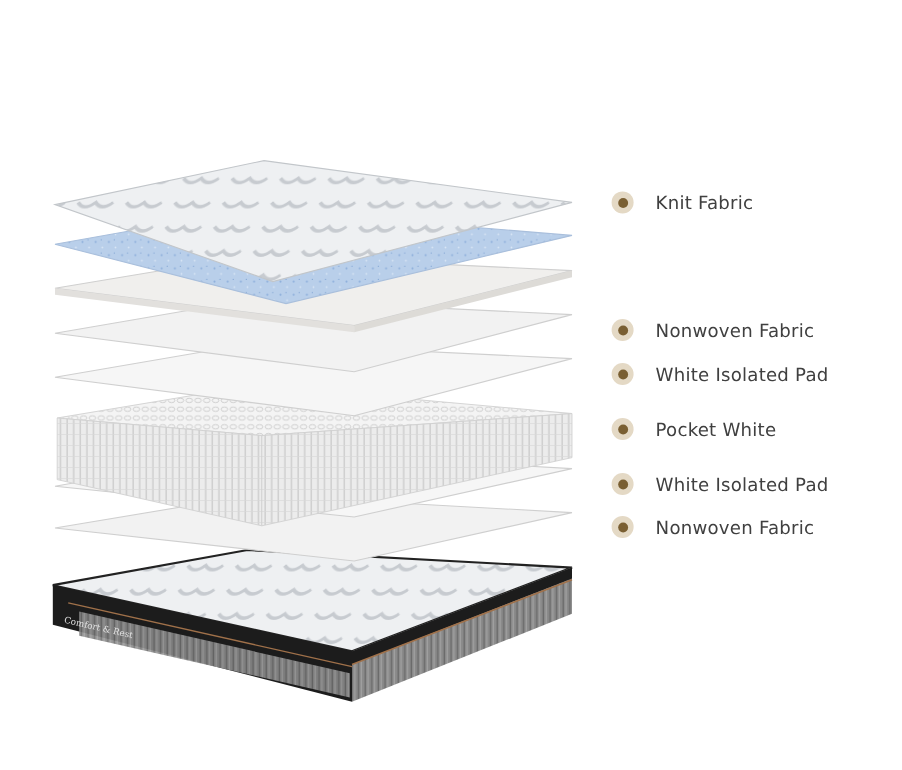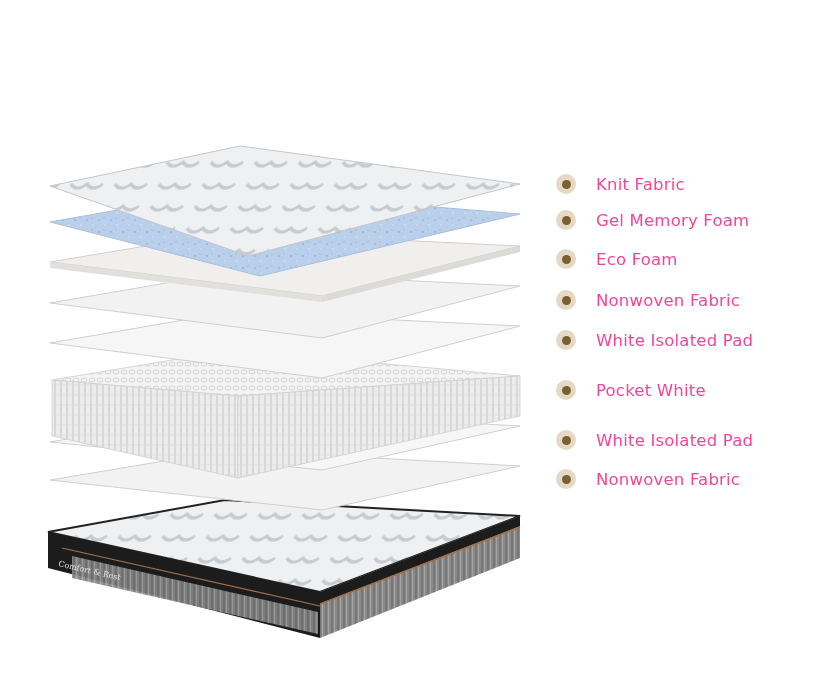--- a/index.html
+++ b/index.html
@@ -5,21 +5,21 @@
     html, body { margin: 0; padding: 0; background: #ffffff; }
     body { width: 820px; height: 700px; position: relative; overflow: hidden;
            font-family: "DejaVu Sans", "Liberation Sans", sans-serif; }
     .stage { position: absolute; left: 0; top: 0; width: 820px; height: 700px; }
     svg.layers { position: absolute; left: 0; top: 0; }
     .legend { position: absolute; left: 556px; top: 0; width: 260px; height: 700px; }
     .legend-item { position: absolute; left: 0; display: flex; align-items: center; height: 26px; }
     .bullet { width: 20px; height: 20px; border-radius: 50%; background: #e4d9c5;
               display: flex; align-items: center; justify-content: center; }
     .bullet-inner { width: 9px; height: 9px; border-radius: 50%; background: #7a5f32; }
-    .legend-label { margin-left: 20px; font-size: 16.5px; color: #ec4899; letter-spacing: 0.2px; white-space: nowrap; }
+    .legend-label { margin-left: 20px; font-size: 16.5px; color: #404040; letter-spacing: 0.2px; white-space: nowrap; }
   </style>
 </head>
 <body>
 
 <div class="stage">
 
   <svg class="layers" width="820" height="700" viewBox="0 0 820 700">
     <defs>
       <pattern id="quilt" width="44" height="22" patternUnits="userSpaceOnUse" patternTransform="skewX(-20)">
         <rect width="44" height="22" fill="#eef0f2"></rect>
@@ -83,32 +83,20 @@
     <polygon points="50,186 240,146 520,184 248,256" fill="url(#quilt)" stroke="#c2c6ca" stroke-width="1"></polygon>
   </svg>
 
   <div class="legend">
     <div class="legend-item" style="top:171px">
       <span class="bullet">
           <span class="bullet-inner"></span>
         </span>
       <span class="legend-label">Knit Fabric</span>
     </div>
-    <div class="legend-item" style="top:207px">
-      <span class="bullet">
-          <span class="bullet-inner"></span>
-        </span>
-      <span class="legend-label">Gel Memory Foam</span>
-    </div>
-    <div class="legend-item" style="top:246px">
-      <span class="bullet">
-          <span class="bullet-inner"></span>
-        </span>
-      <span class="legend-label">Eco Foam</span>
-    </div>
     <div class="legend-item" style="top:287px">
       <span class="bullet">
           <span class="bullet-inner"></span>
         </span>
       <span class="legend-label">Nonwoven Fabric</span>
     </div>
     <div class="legend-item" style="top:327px">
       <span class="bullet">
           <span class="bullet-inner"></span>
         </span>

